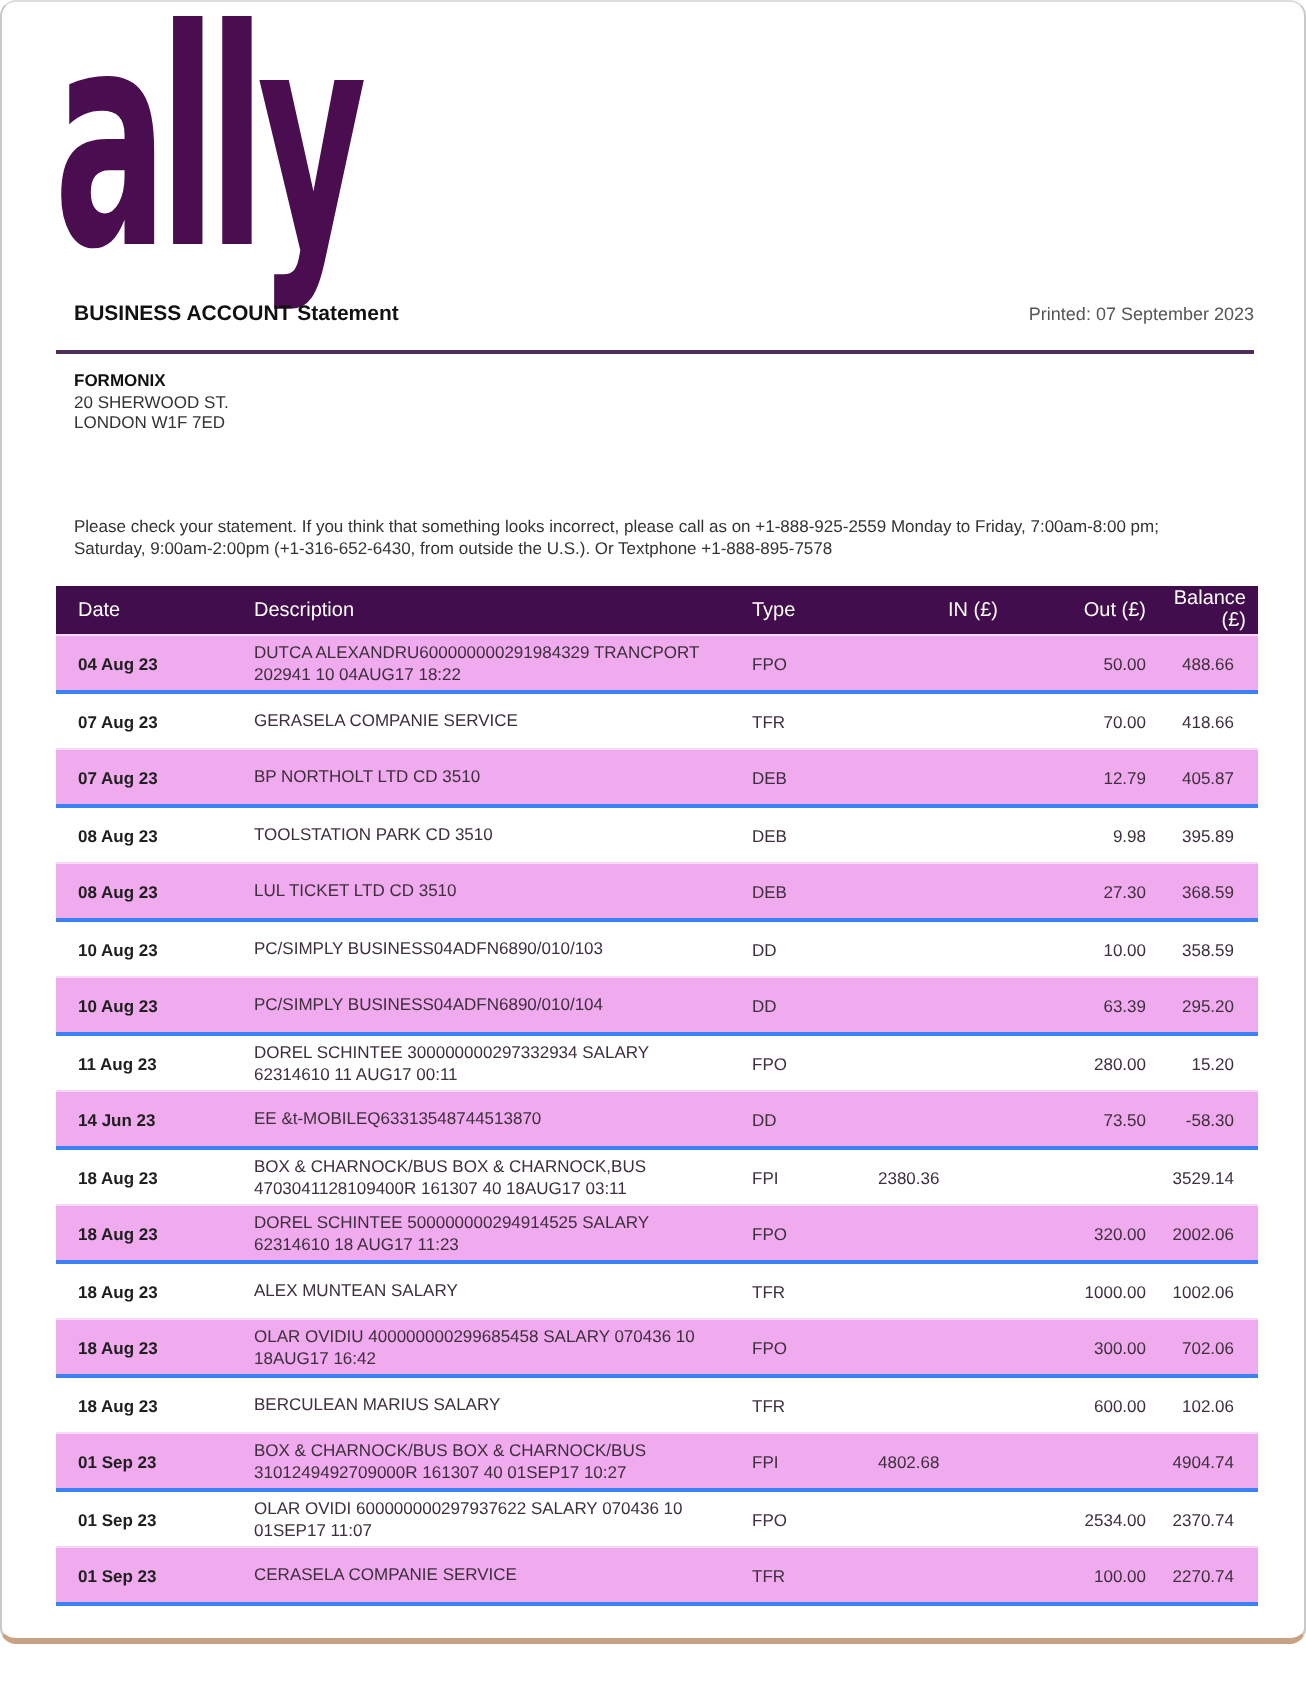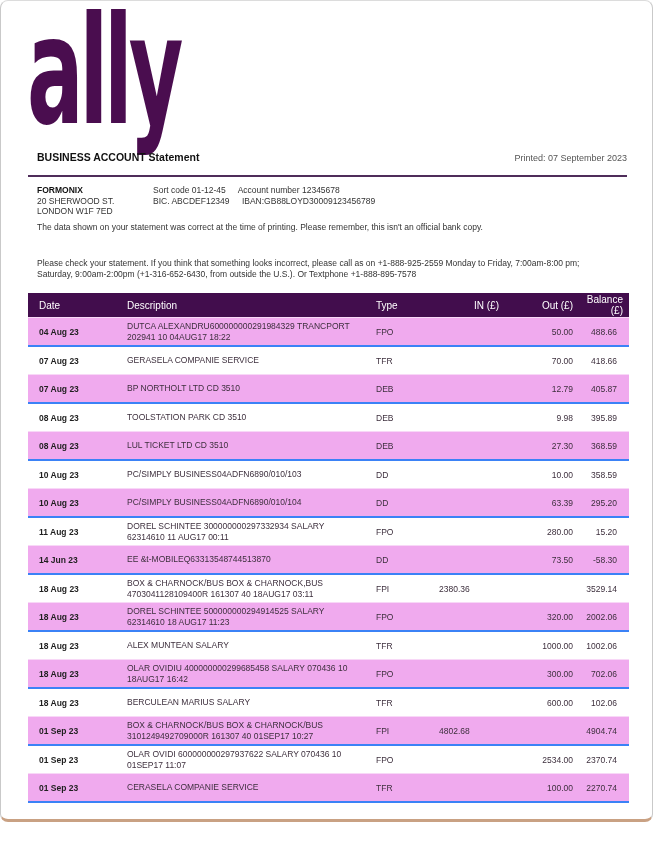--- a/index.html
+++ b/index.html
@@ -108,32 +108,21 @@
   </div>
 
   <div class="rule"></div>
 
   <div class="account-block">
     <div class="account-name">FORMONIX</div>
     <div>20 SHERWOOD ST.</div>
     <div>LONDON W1F 7ED</div>
   </div>
 
-  <div class="bank-block">
-    <div>
-      <span class="seg">Sort code 01-12-45</span>
-      <span class="seg">Account number 12345678</span>
-    </div>
-    <div>
-      <span class="seg">BIC. ABCDEF12349</span>
-      <span class="seg">IBAN:GB88LOYD30009123456789</span>
-    </div>
-  </div>
-
-  <div class="notice1">The data shown on your statement was correct at the time of printing. Please remember, this isn't an official bank copy.</div>
+
   <div class="notice2">Please check your statement. If you think that something looks incorrect, please call as on +1-888-925-2559 Monday to Friday, 7:00am-8:00 pm; Saturday, 9:00am-2:00pm (+1-316-652-6430, from outside the U.S.). Or Textphone +1-888-895-7578</div>
 
   <div class="tbl-wrap">
     <table>
       <thead>
         <tr>
           <th class="col-date">Date</th>
           <th class="col-desc">Description</th>
           <th class="col-type">Type</th>
           <th class="col-in">IN (£)</th>

